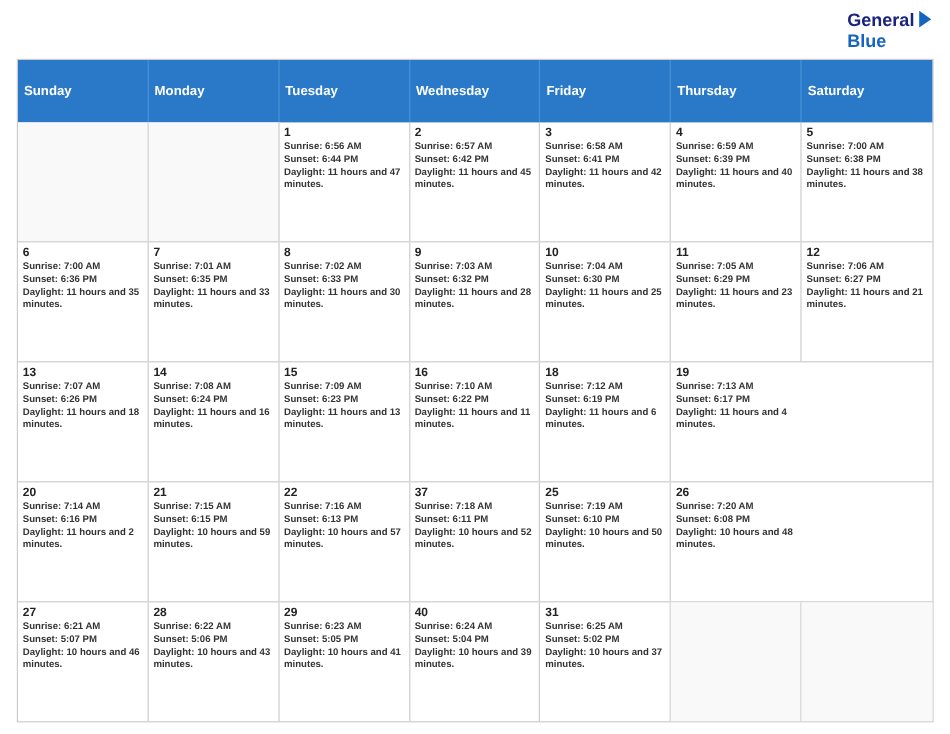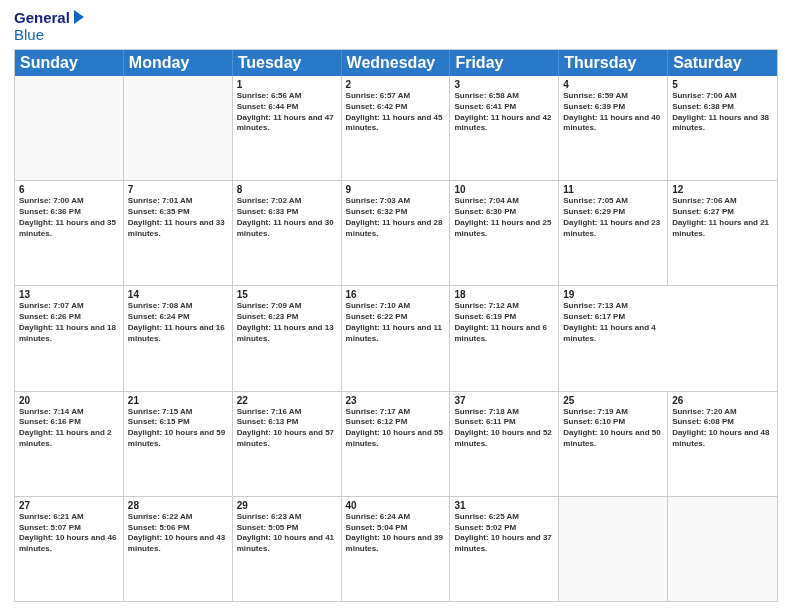--- a/index.html
+++ b/index.html
@@ -12,21 +12,21 @@
     }
     .page {
       width: 792px;
       height: 612px;
       padding: 10px 14px 10px 14px;
       display: flex;
       flex-direction: column;
     }
     .header {
       display: flex;
-      justify-content: flex-start;
+      justify-content: flex-end;
       align-items: flex-start;
       margin-bottom: 6px;
     }
     .logo {
       display: flex;
       align-items: center;
       gap: 2px;
     }
     .title-block {
       text-align: right;
@@ -47,23 +47,23 @@
       flex-direction: column;
       border: 1px solid #ccc;
     }
     .cal-header-row {
       display: grid;
       grid-template-columns: repeat(7, 1fr);
       background: #2979c8;
     }
     .cal-header-cell {
       color: #fff;
-      font-size: 16px;
+      font-size: 11px;
       font-weight: bold;
-      padding: 4px 5px;
+      padding: 20px 5px;
       text-align: left;
       border-right: 1px solid #4a90d9;
     }
     .cal-header-cell:last-child { border-right: none; }
     .cal-body {
       flex: 1;
       display: flex;
       flex-direction: column;
     }
     .cal-row {
@@ -98,21 +98,21 @@
     }
   </style>
 </head>
 <body>
 
 <div class="page">
   <div class="header">
     <div class="logo">
     <div style="display:flex;flex-direction:column;line-height:1.1;">
       <span style="font-size:15px;font-weight:bold;color:#1a237e;">General<span style="display:inline-block;width:0;height:0;border-left:7px solid transparent;border-right:7px solid transparent;border-bottom:10px solid #1565c0;margin-left:2px;transform:rotate(90deg) translateX(-2px);vertical-align:middle;"></span></span>
-      <span style="font-size:15px;font-weight:normal;color:#1565c0;">Blue</span>
+      <span style="font-size:15px;font-weight:bold;color:#1565c0;">Blue</span>
     </div>
       </div>
     <div class="title-block">
       <div class="month-title"></div>
       <div class="location-title"></div>
     </div>
   </div>
 
   <div class="calendar">
     <div class="cal-header-row">
@@ -212,24 +212,20 @@
           </div>
           <div class="cal-cell">
             <span class="day-number">21</span>
             <div class="cell-text">Sunrise: 7:15 AM<br>Sunset: 6:15 PM<br>Daylight: 10 hours and 59 minutes.</div>
           </div>
           <div class="cal-cell">
             <span class="day-number">22</span>
             <div class="cell-text">Sunrise: 7:16 AM<br>Sunset: 6:13 PM<br>Daylight: 10 hours and 57 minutes.</div>
           </div>
           <div class="cal-cell">
-            <span class="day-number">23</span>
-            <div class="cell-text">Sunrise: 7:17 AM<br>Sunset: 6:12 PM<br>Daylight: 10 hours and 55 minutes.</div>
-          </div>
-          <div class="cal-cell">
             <span class="day-number">37</span>
             <div class="cell-text">Sunrise: 7:18 AM<br>Sunset: 6:11 PM<br>Daylight: 10 hours and 52 minutes.</div>
           </div>
           <div class="cal-cell">
             <span class="day-number">25</span>
             <div class="cell-text">Sunrise: 7:19 AM<br>Sunset: 6:10 PM<br>Daylight: 10 hours and 50 minutes.</div>
           </div>
           <div class="cal-cell">
             <span class="day-number">26</span>
             <div class="cell-text">Sunrise: 7:20 AM<br>Sunset: 6:08 PM<br>Daylight: 10 hours and 48 minutes.</div>

